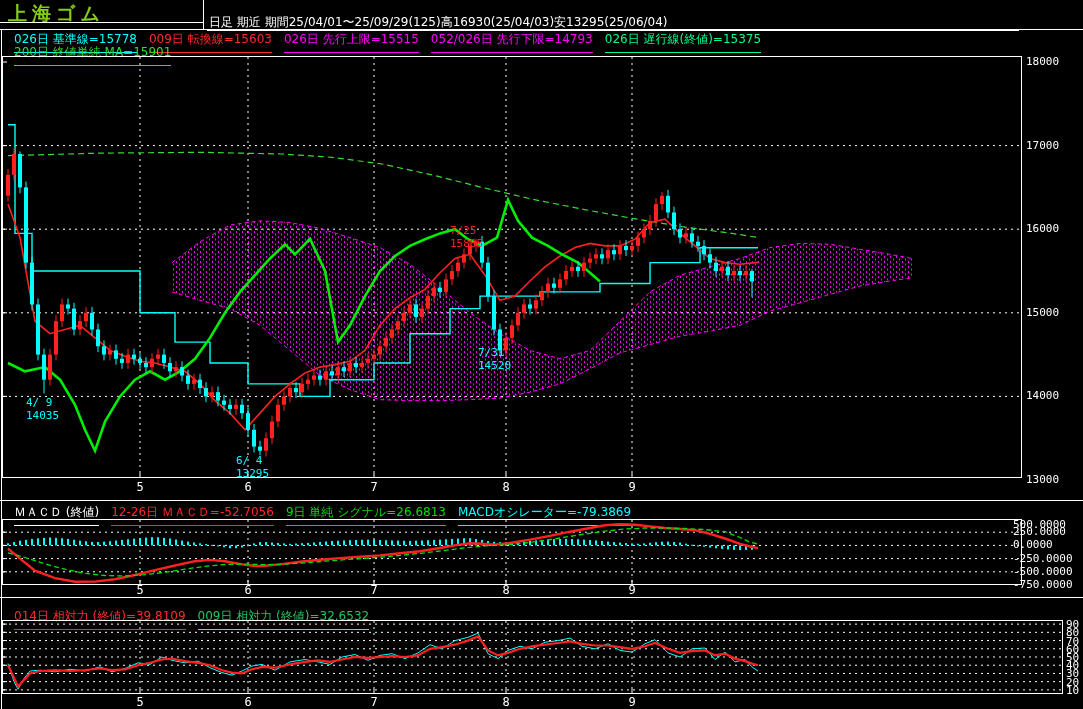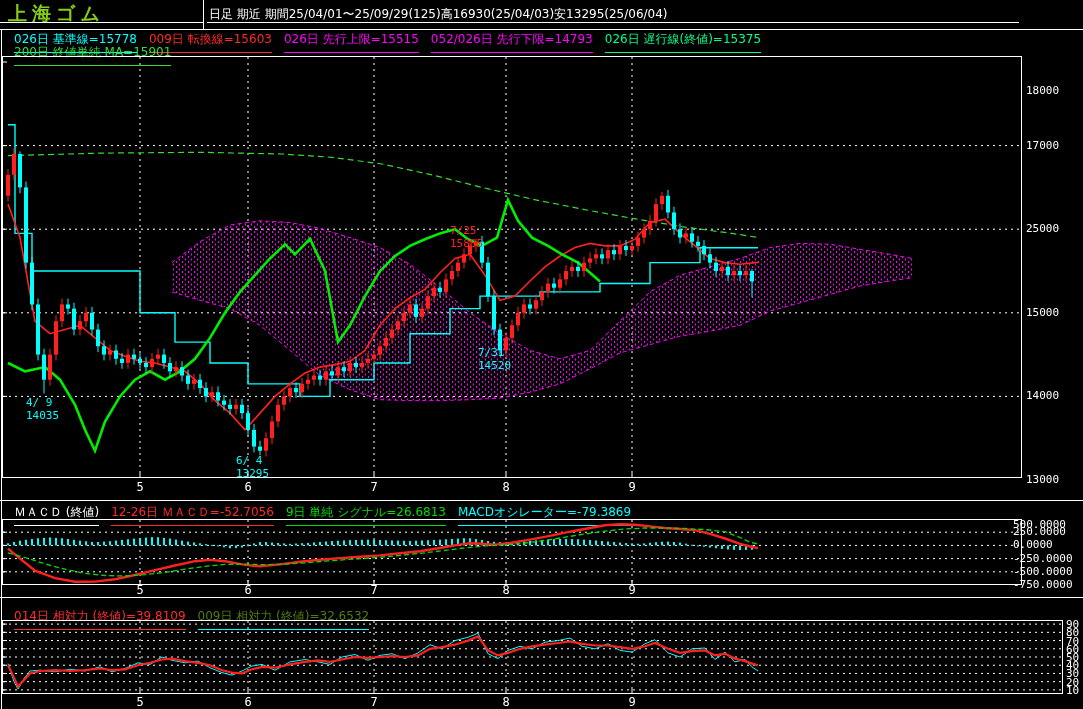--- a/index.html
+++ b/index.html
@@ -3,21 +3,21 @@
 <meta charset="utf-8">
 <style>
   html,body{margin:0;padding:0;background:#000;}
   body{width:1083px;height:709px;position:relative;overflow:hidden;
        font-family:"DejaVu Sans",sans-serif;color:#fff;}
   .abs{position:absolute;}
   .hline{position:absolute;height:1px;background:#fff;}
   .vline{position:absolute;width:1px;background:#fff;}
   #titlebox{font-size:19px;font-weight:bold;letter-spacing:5px;color:#84cc16;}
   .hdrline{font-size:12px;line-height:13px;white-space:nowrap;border-bottom:1px solid #fff;
-           width:810px;letter-spacing:0px;padding:8px 0 1px 2px;}
+           width:810px;letter-spacing:0px;padding:16px 0 1px 2px;}
   .legendrow{white-space:nowrap;font-size:12px;line-height:12px;}
   .legendrow .lg{margin-right:12px;padding-bottom:6px;}
   .axlab{position:absolute;font-family:"DejaVu Sans Mono",monospace;font-size:11px;
          line-height:11px;color:#fff;white-space:nowrap;}
   .mlab{position:absolute;font-family:"DejaVu Sans Mono",monospace;font-size:12px;
         line-height:12px;color:#fff;width:12px;text-align:center;}
   svg text{font-family:"DejaVu Sans Mono",monospace;font-size:11px;}
 </style>
 </head>
 <body>
@@ -322,23 +322,23 @@
     <line x1="504" y1="417" x2="504" y2="422" stroke="#fff" stroke-width="1"></line>
     <line x1="630" y1="417" x2="630" y2="422" stroke="#fff" stroke-width="1"></line>
     <line x1="0" y1="6" x2="5" y2="6" stroke="#fff" stroke-width="1"></line>
     <line x1="0" y1="89.6" x2="5" y2="89.6" stroke="#fff" stroke-width="1"></line>
     <line x1="0" y1="173.2" x2="5" y2="173.2" stroke="#fff" stroke-width="1"></line>
     <line x1="0" y1="256.79999999999995" x2="5" y2="256.79999999999995" stroke="#fff" stroke-width="1"></line>
     <line x1="0" y1="340.4" x2="5" y2="340.4" stroke="#fff" stroke-width="1"></line>
     <line x1="0" y1="423.99999999999994" x2="5" y2="423.99999999999994" stroke="#fff" stroke-width="1"></line>
   </svg>
 <div id="main-yaxis">
-    <div class="axlab" style="left: 1026px; top: 56px; margin-top: 29px;">18000</div>
+    <div class="axlab" style="left: 1026px; top: 56px;">18000</div>
     <div class="axlab" style="left: 1026px; top: 140px;">17000</div>
-    <div class="axlab" style="left: 1026px; top: 223px;">25000</div>
+    <div class="axlab" style="left: 1026px; top: 223px;">16000</div>
     <div class="axlab" style="left: 1026px; top: 307px;">15000</div>
     <div class="axlab" style="left: 1026px; top: 390px;">14000</div>
     <div class="axlab" style="left: 1026px; top: 474px;">13000</div>
   </div>
 <div id="main-xaxis">
     <div class="mlab" style="left: 134px; top: 481px;">5</div>
     <div class="mlab" style="left: 242px; top: 481px;">6</div>
     <div class="mlab" style="left: 368px; top: 481px;">7</div>
     <div class="mlab" style="left: 500px; top: 481px;">8</div>
     <div class="mlab" style="left: 626px; top: 481px;">9</div>
@@ -508,21 +508,21 @@
   </div>
 <div id="macd-xaxis">
     <div class="mlab" style="left: 134px; top: 584px;">5</div>
     <div class="mlab" style="left: 242px; top: 584px;">6</div>
     <div class="mlab" style="left: 368px; top: 584px;">7</div>
     <div class="mlab" style="left: 500px; top: 584px;">8</div>
     <div class="mlab" style="left: 626px; top: 584px;">9</div>
   </div>
 <div class="hline" style="left:0;top:597px;width:1083px"></div>
 
-<div id="rsi-legend" class="abs legendrow" style="left:14px;top:610px"><span class="lg" style="color: rgb(255, 42, 42); border-bottom: 1px solid rgb(255, 42, 42);">014日 相対力 (終値)=39.8109</span><span class="lg" style="color: #4d7c0f; border-bottom: 1px solid rgb(0, 255, 255);">009日 相対力 (終値)=32.6532</span></div>
+<div id="rsi-legend" class="abs legendrow" style="left:14px;top:610px"><span class="lg" style="color: rgb(255, 42, 42); border-bottom: 1px solid rgb(255, 42, 42);">014日 相対力 (終値)=39.8109</span><span class="lg" style="color: #22c55e; border-bottom: 1px solid rgb(0, 255, 255);">009日 相対力 (終値)=32.6532</span></div>
 <svg id="rsi-svg" class="abs" style="left:2px;top:620px" width="1061" height="74">
     <line x1="138" y1="1" x2="138" y2="73" stroke="#fff" stroke-width="1" stroke-dasharray="2,4"></line>
     <line x1="246" y1="1" x2="246" y2="73" stroke="#fff" stroke-width="1" stroke-dasharray="2,4"></line>
     <line x1="372" y1="1" x2="372" y2="73" stroke="#fff" stroke-width="1" stroke-dasharray="2,4"></line>
     <line x1="504" y1="1" x2="504" y2="73" stroke="#fff" stroke-width="1" stroke-dasharray="2,4"></line>
     <line x1="630" y1="1" x2="630" y2="73" stroke="#fff" stroke-width="1" stroke-dasharray="2,4"></line>
     <line x1="1" y1="4.111111111111111" x2="1060" y2="4.111111111111111" stroke="#fff" stroke-width="1" stroke-dasharray="2,4"></line>
     <line x1="1" y1="12.333333333333334" x2="1060" y2="12.333333333333334" stroke="#fff" stroke-width="1" stroke-dasharray="2,4"></line>
     <line x1="1" y1="20.555555555555557" x2="1060" y2="20.555555555555557" stroke="#fff" stroke-width="1" stroke-dasharray="2,4"></line>
     <line x1="1" y1="28.77777777777778" x2="1060" y2="28.77777777777778" stroke="#fff" stroke-width="1" stroke-dasharray="2,4"></line>

